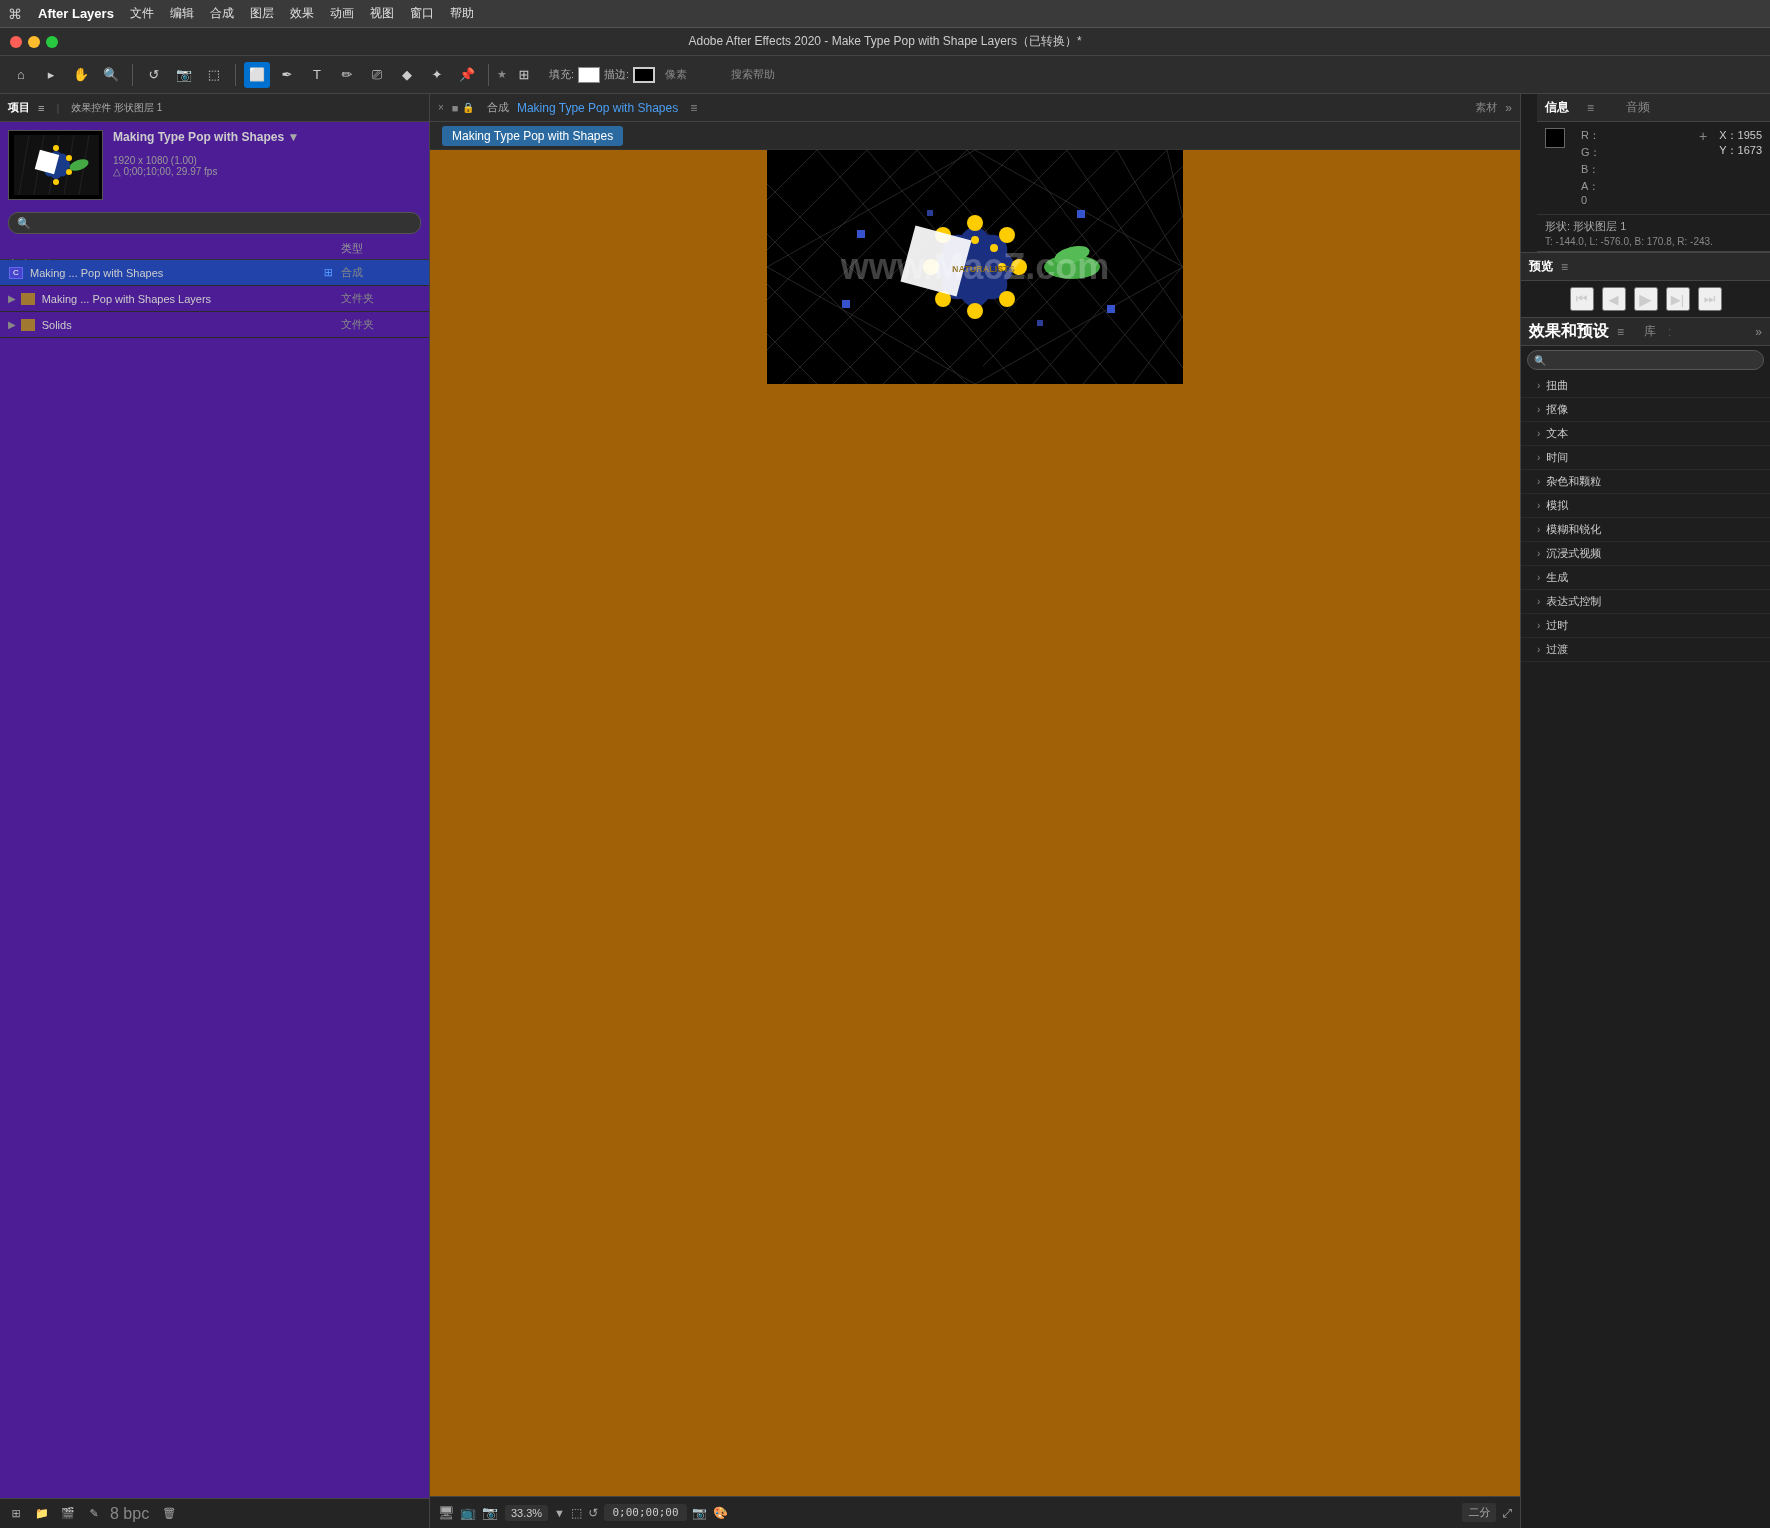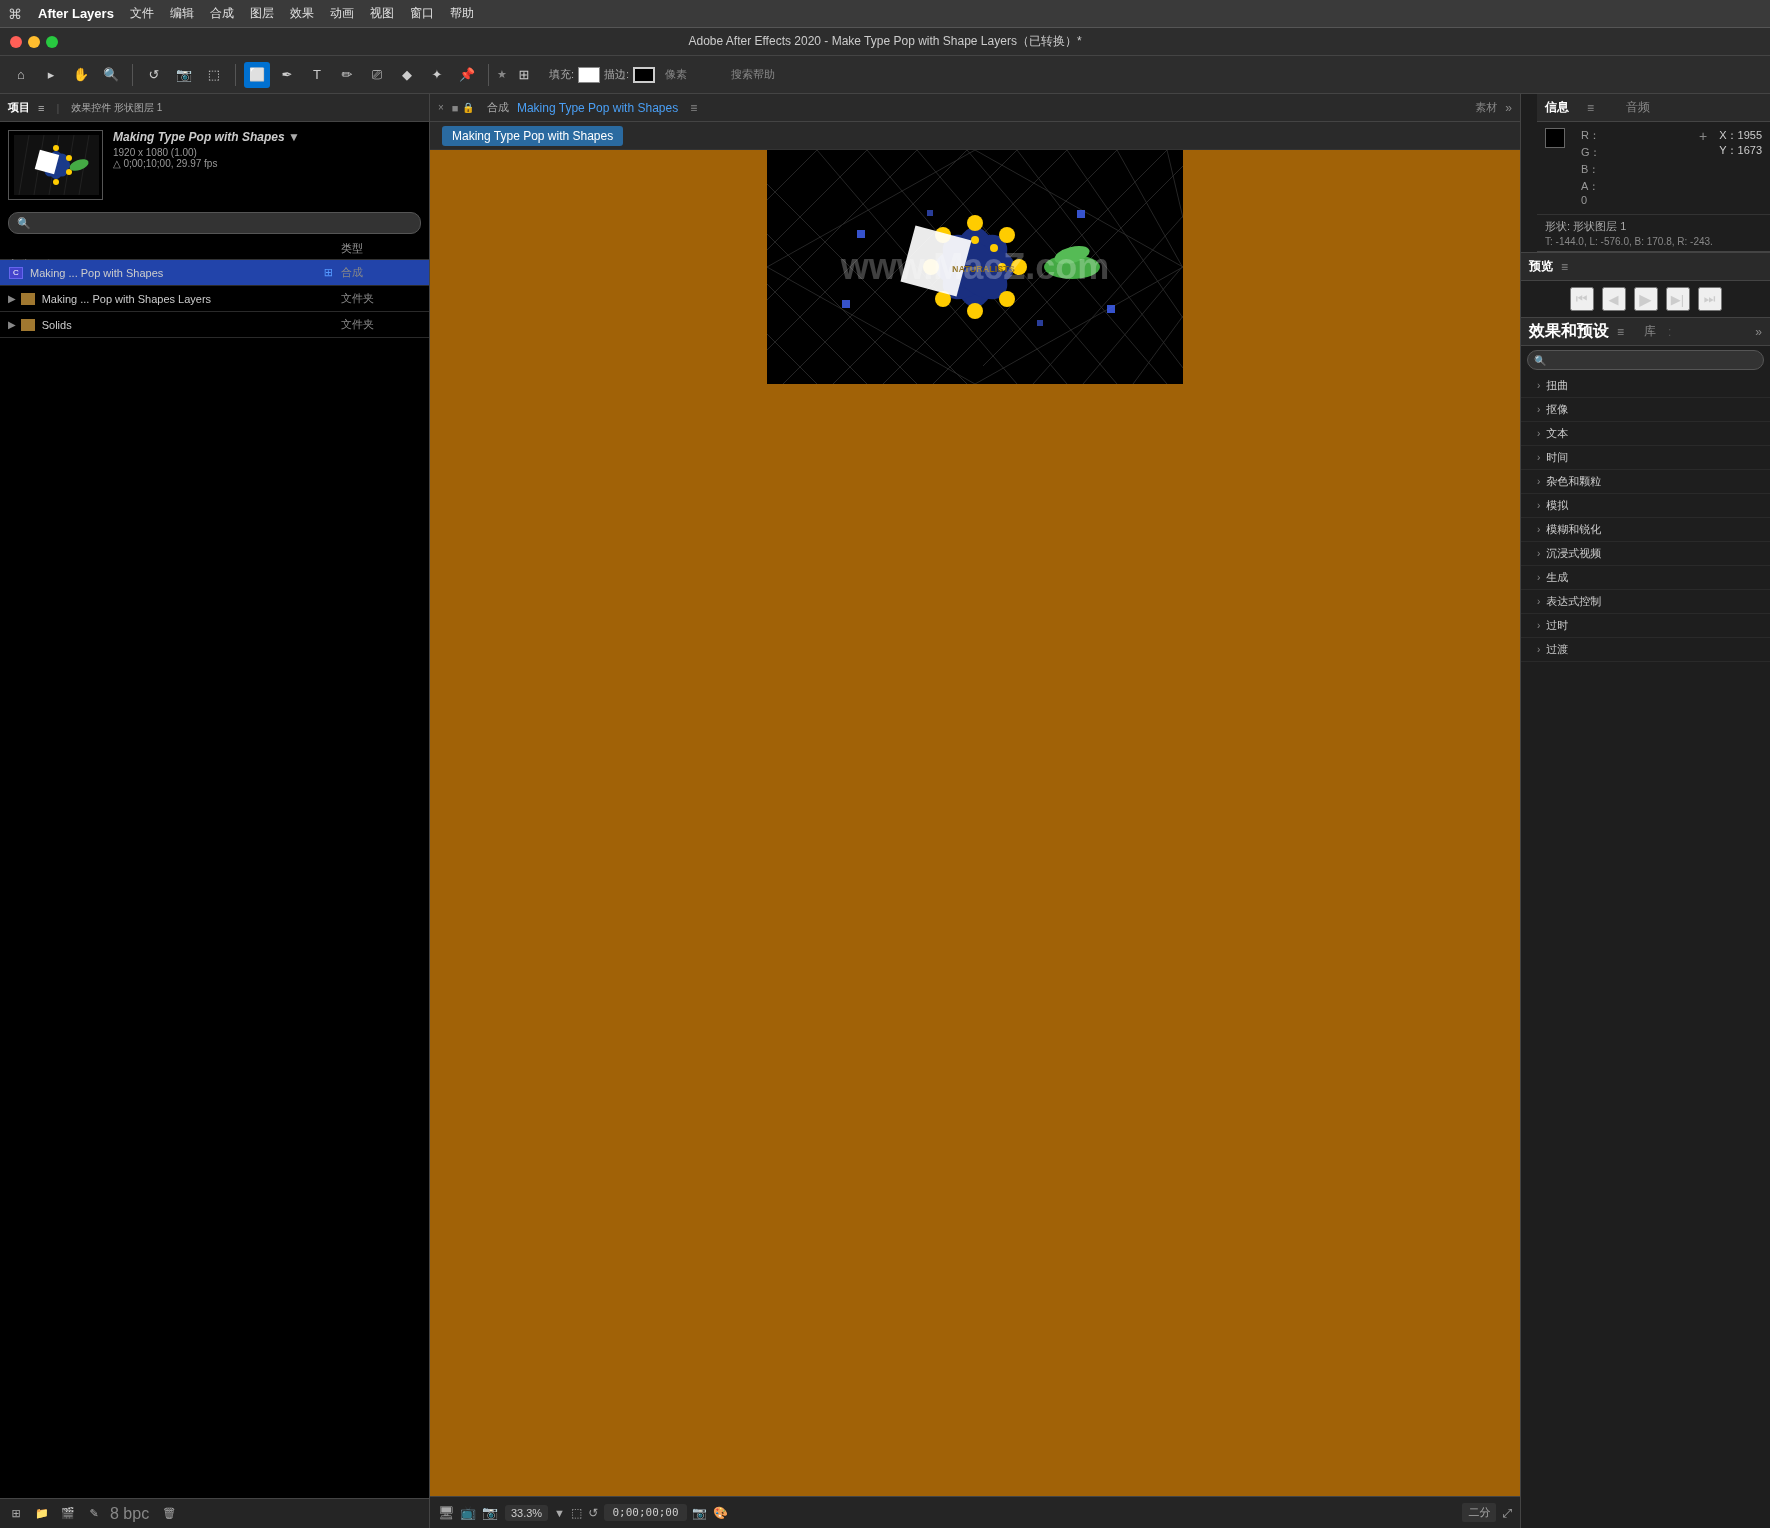--- a/index.html
+++ b/index.html
@@ -87,21 +87,21 @@
 
     
     .main-layout {
       display: flex;
       height: calc(1528px - 28px - 28px - 38px);
     }
 
     
     .left-panel {
       width: 430px;
-      background: #000000;
+      background: #4c1d95;
       border-right: 1px solid #444;
       display: flex;
       flex-direction: column;
     }
 
     
     .panel-header {
       height: 28px;
       background: #2a2a2a;
       display: flex;
@@ -126,21 +126,21 @@
       flex-shrink: 0;
       position: relative;
       overflow: hidden;
     }
     .comp-thumbnail-inner {
       width: 100%; height: 100%;
       background: #111;
       display: flex; align-items: center; justify-content: center;
     }
     .comp-info { font-size: 11px; color: #ccc; }
-    .comp-info .comp-name { font-size: 12px; color: #ccc; font-weight: bold; margin-bottom: 3px; font-style: italic; }
+    .comp-info .comp-name { font-size: 12px; color: #ccc; font-weight: bold; margin-bottom: 11px; }
     .comp-info .comp-detail { color: #999; font-size: 10px; }
 
     
     .search-box {
       margin: 4px 8px;
       background: #333;
       border: 1px solid #555;
       border-radius: 10px;
       height: 22px;
       display: flex;

